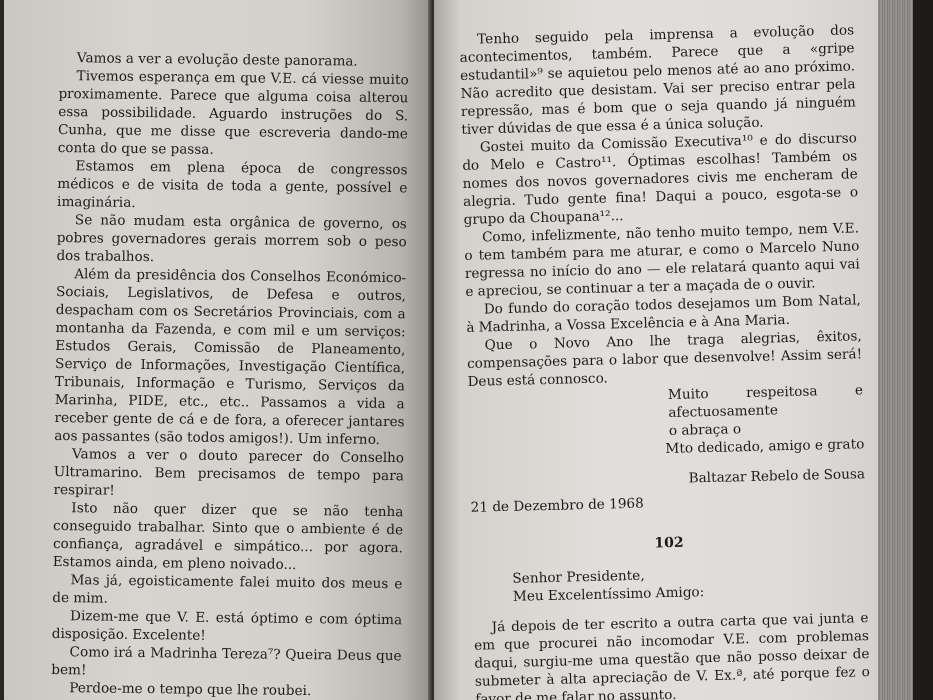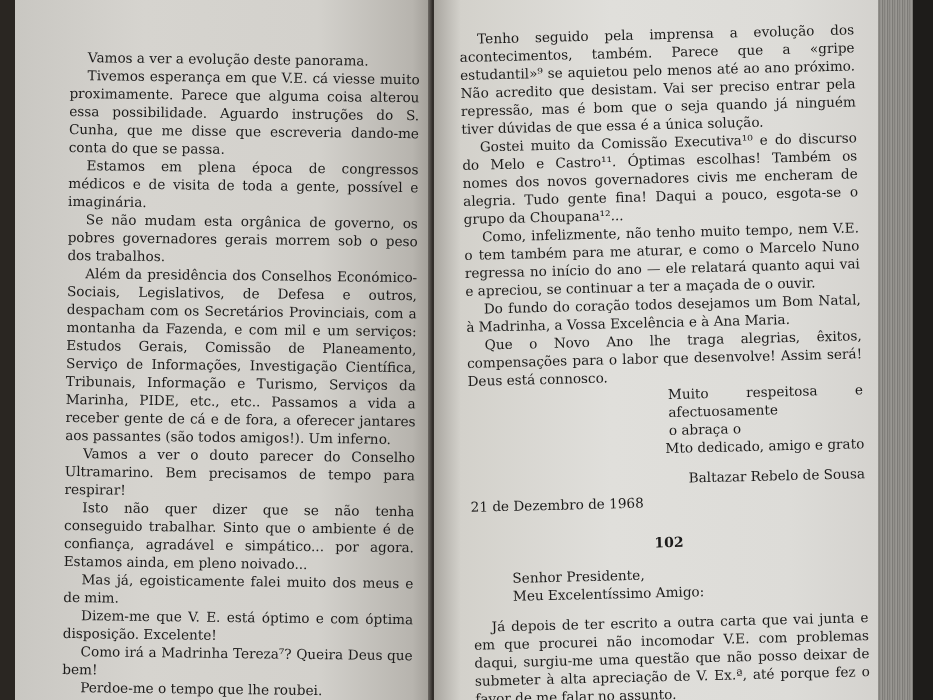--- a/index.html
+++ b/index.html
@@ -7,21 +7,21 @@
     width: 933px; height: 700px; overflow: hidden;
     background: #2a2622;
     position: relative;
     font-family: "DejaVu Serif", "Liberation Serif", serif;
     color: #1c1b1a;
   }
   .page {
     position: absolute; top: 0; height: 700px; overflow: hidden;
   }
   .page-left {
-    left: 15px; width: 432px;
+    left: 4px; width: 432px;
     background: linear-gradient(90deg, #c9c7c2 0%, #d6d4cf 30%, #d3d1cc 70%, #b7b4ae 92%, #8e8a84 100%);
   }
   .page-right {
     left: 434px; width: 444px;
     background: linear-gradient(90deg, #a8a59f 0%, #d3d1cb 6%, #e0dfdb 40%, #dddcd8 80%, #d4d2ce 100%);
   }
   .gutter {
     position: absolute; left: 428px; top: 0; width: 10px; height: 700px;
     background: linear-gradient(90deg, #6e6a65, #2a2623 50%, #77736d);
   }

